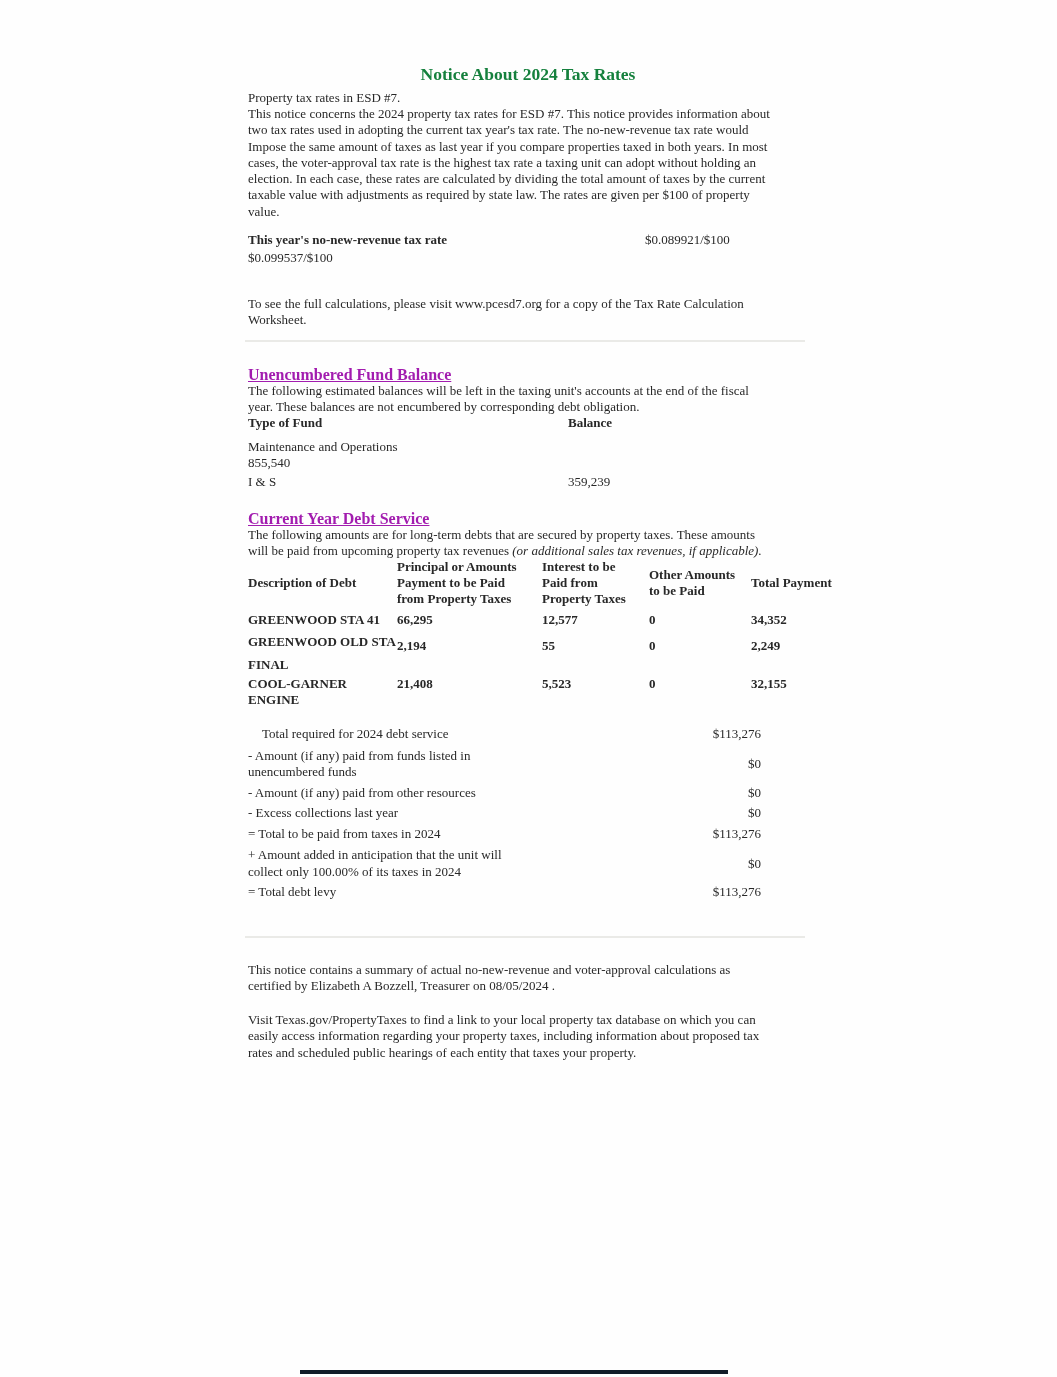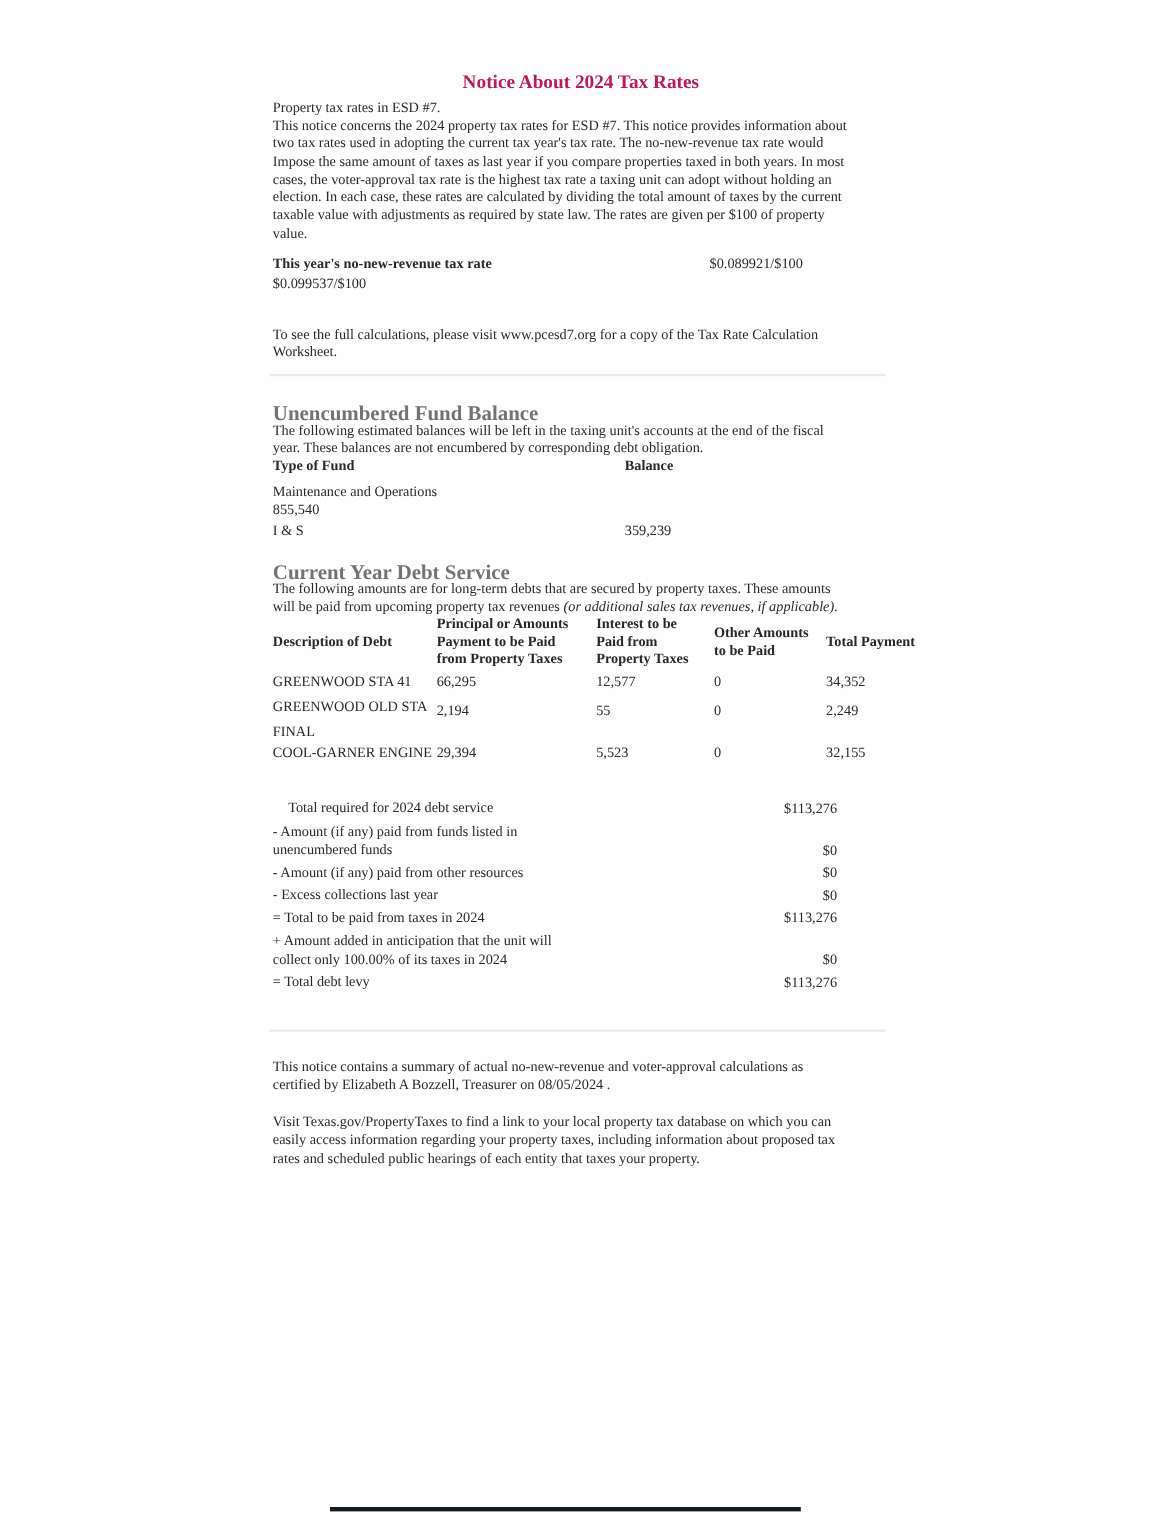--- a/index.html
+++ b/index.html
@@ -6,51 +6,51 @@
   html,body { background:#ffffff; }
   body {
     width:1057px; height:1377px; position:relative; overflow:hidden;
     font-family:"Liberation Serif","DejaVu Serif",serif;
     font-size:13px; color:#282828;
   }
   .page { position:absolute; inset:0; background:#fefefe; }
   .sec { position:absolute; left:248px; width:600px; }
   .pre { white-space:pre-line; }
   .para { line-height:16.3px; width:600px; }
-  .doc-title { width:560px; text-align:center; font-weight:bold; font-size:17.5px; color:#be185d; }
-  .h2 { font-weight:bold; font-size:19px; color:#737373; }
+  .doc-title { width:560px; text-align:center; font-weight:bold; font-size:17.5px; color:#15803d; }
+  .h2 { font-weight:bold; font-size:16px; color:#a21caf;text-decoration:underline; }
 
   
   .rate-row { display:flex; line-height:17.6px; }
   .rate-row .lbl { width:397px; font-weight:bold; }
 
   
   .divider { position:absolute; left:245px; width:560px; height:2px;
              background:#dededa; opacity:.65; }
 
   
   .ufb-head { display:flex; font-weight:bold; height:17px; }
   .ufb-row  { display:flex; height:16px; }
   .ufb-c1 { width:320px; }
   .ufb-row.r1 { margin-top:7px;flex-direction:column; }
   .ufb-row.r2 { margin-top:19px; }
 
   
   .dt-grid { display:grid; grid-template-columns:149px 145px 107px 102px 1fr; width:600px; }
   .dt-head { align-items:center; font-weight:bold; line-height:15.9px; }
   .dt-rows { position:relative; height:100px; }
-  .dt-row  { position:absolute; left:0; top:0; }
+  .dt-row  { position:absolute; left:0; top:0;font-weight:bold; }
   .dt-row.row2 { top:19px; }
   .dt-row.row2 .dt-desc { line-height:22.5px; }
   .dt-row.row2 .num { padding-top:7px; }
   .dt-row.row3 { top:64px; }
 
   
   .sum { width:513px; }
-  .sum-row { display:flex; align-items:flex-end; margin-top:4px; }
+  .sum-row { display:flex; align-items:center; margin-top:4px; }
   .sum-row:first-child { margin-top:0; }
   .sum-row .lbl { width:335px; line-height:16.5px; }
   .sum-row .val { flex:1; text-align:right; }
   .sum-row.indent .lbl { padding-left:14px; }
   .sum-row.tall { margin-top:5px; }
 
   .bottom-line { position:absolute; left:300px; top:1370px; width:428px; height:4px;
                  background:#111c28; }
 </style>
 </head>
@@ -132,21 +132,21 @@
     <div class="dt-grid dt-row row2">
       <span class="dt-desc pre">GREENWOOD OLD STA
 FINAL</span>
       <span class="num">2,194</span>
       <span class="num">55</span>
       <span class="num">0</span>
       <span class="num">2,249</span>
     </div>
     <div class="dt-grid dt-row row3">
       <span class="dt-desc">COOL-GARNER ENGINE</span>
-      <span class="num">29,394</span>
+      <span class="num">21,408</span>
       <span class="num">5,523</span>
       <span class="num">0</span>
       <span class="num">32,155</span>
     </div>
   </div>
 
   <div class="sec sum" style="top:726px">
     <div class="sum-row indent">
       <span class="lbl">Total required for 2024 debt service</span>
       <span class="val">$113,276</span>

